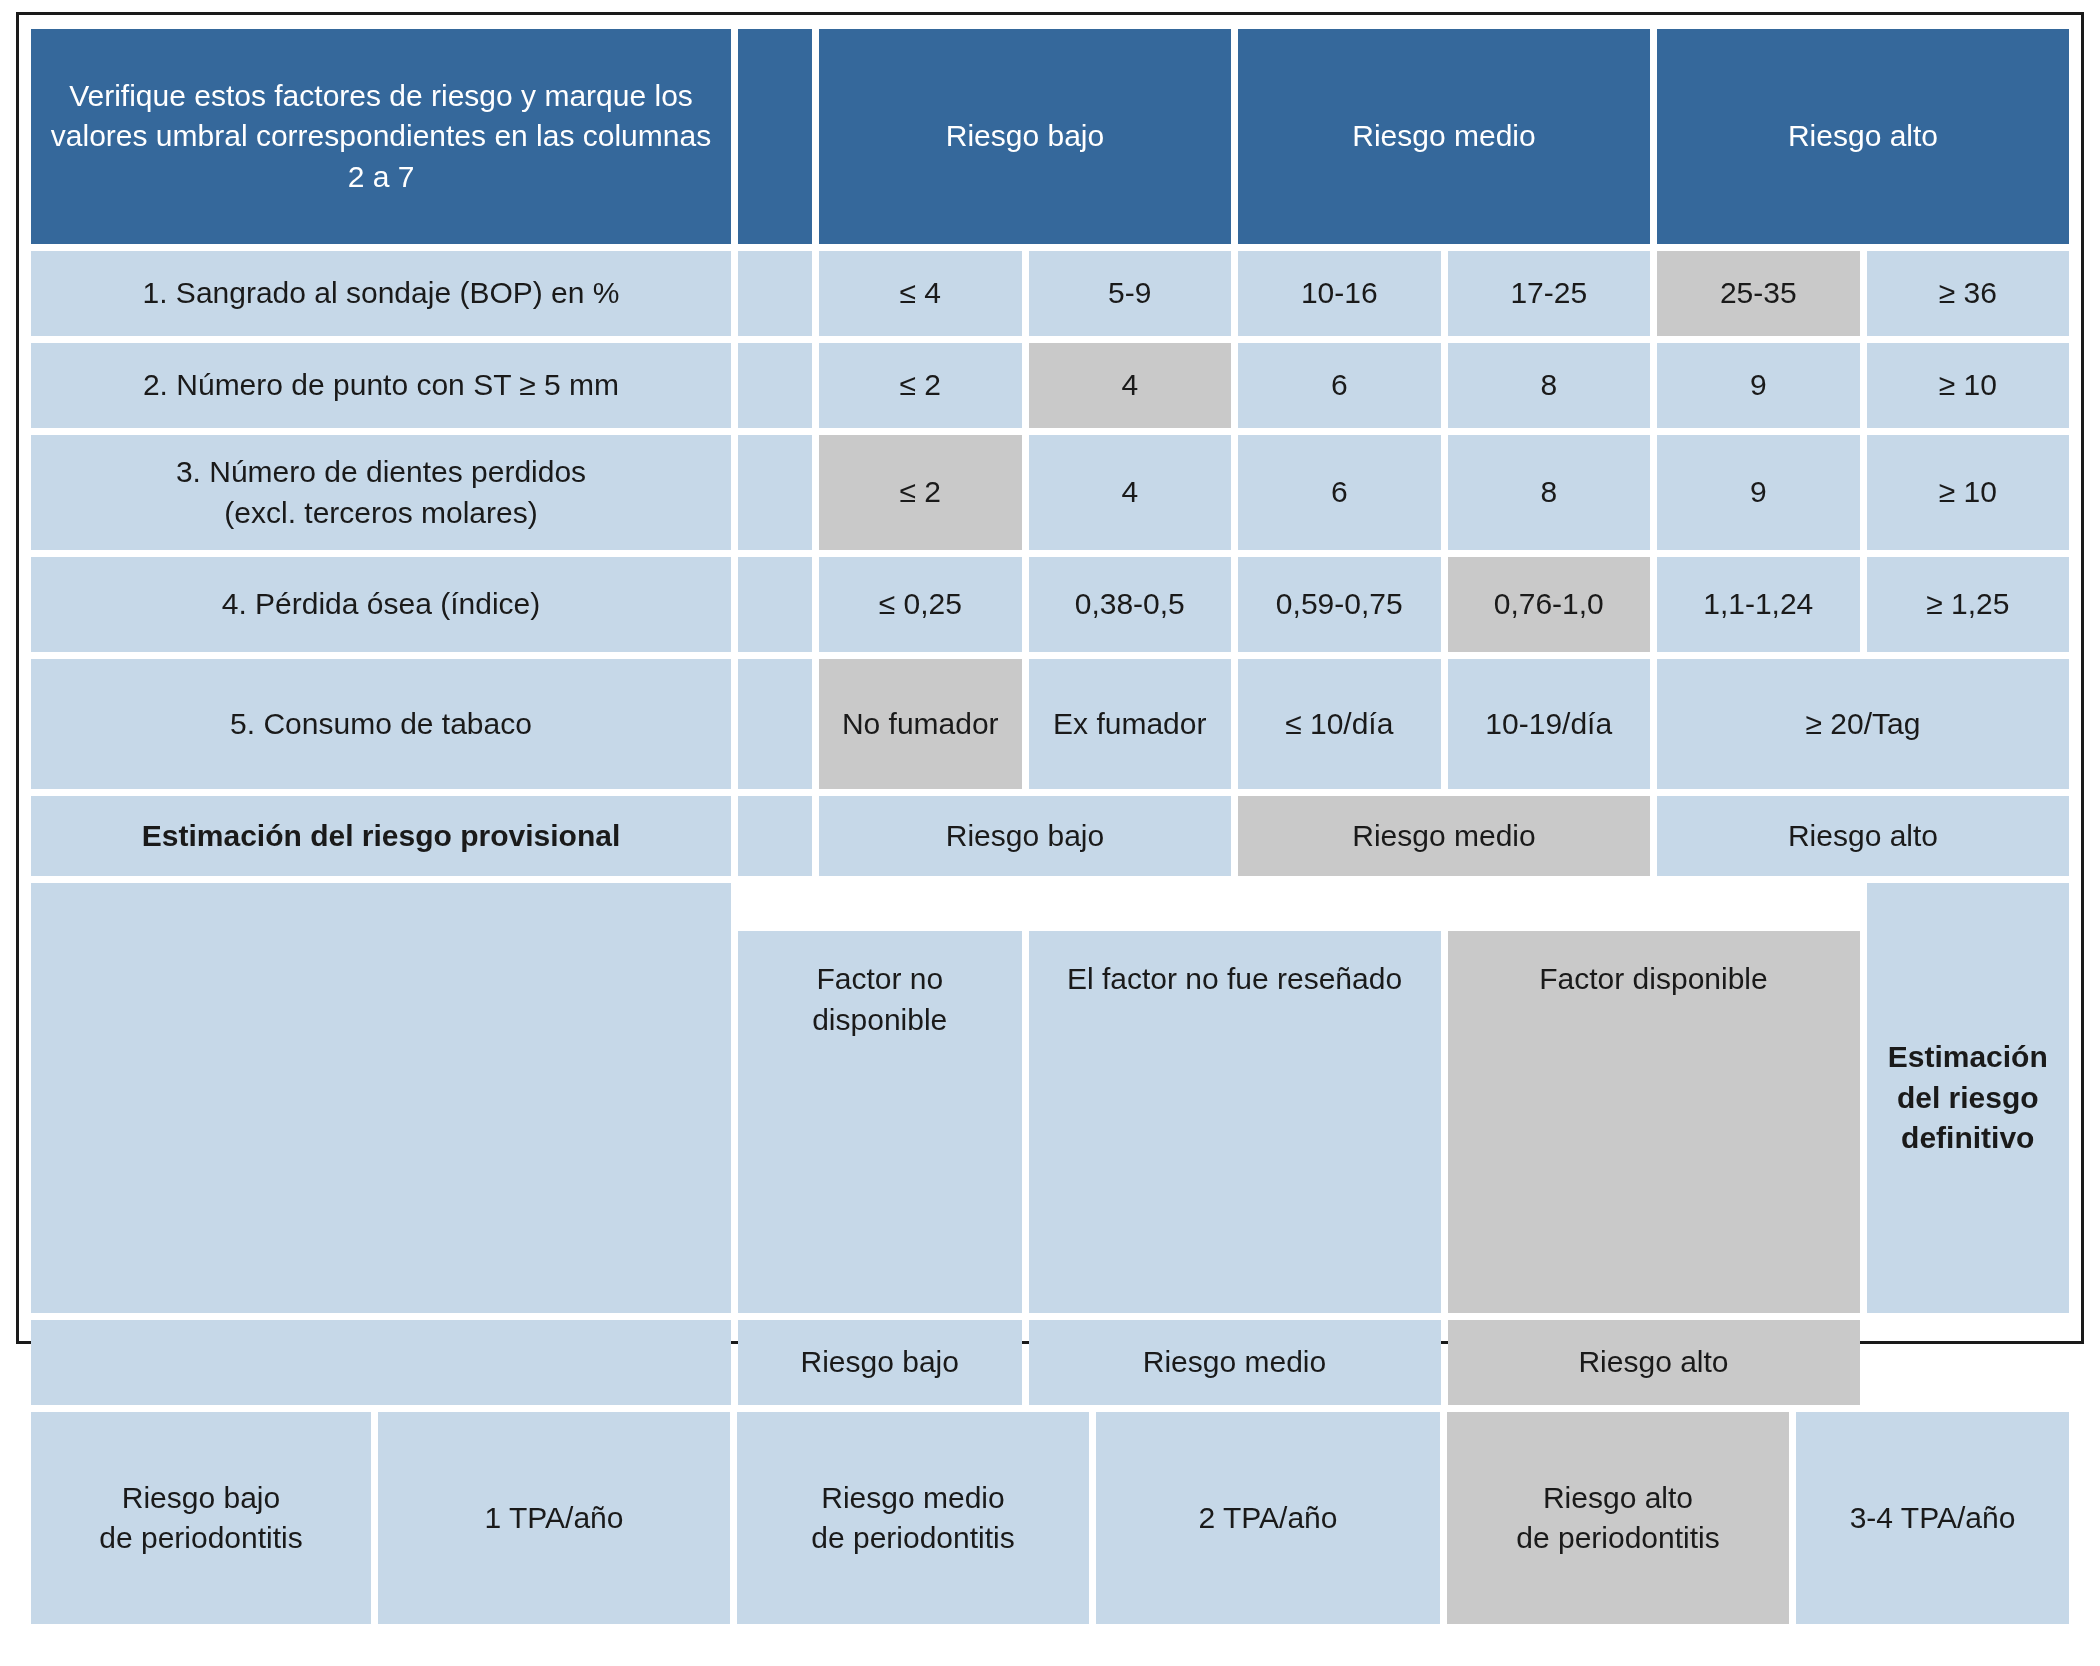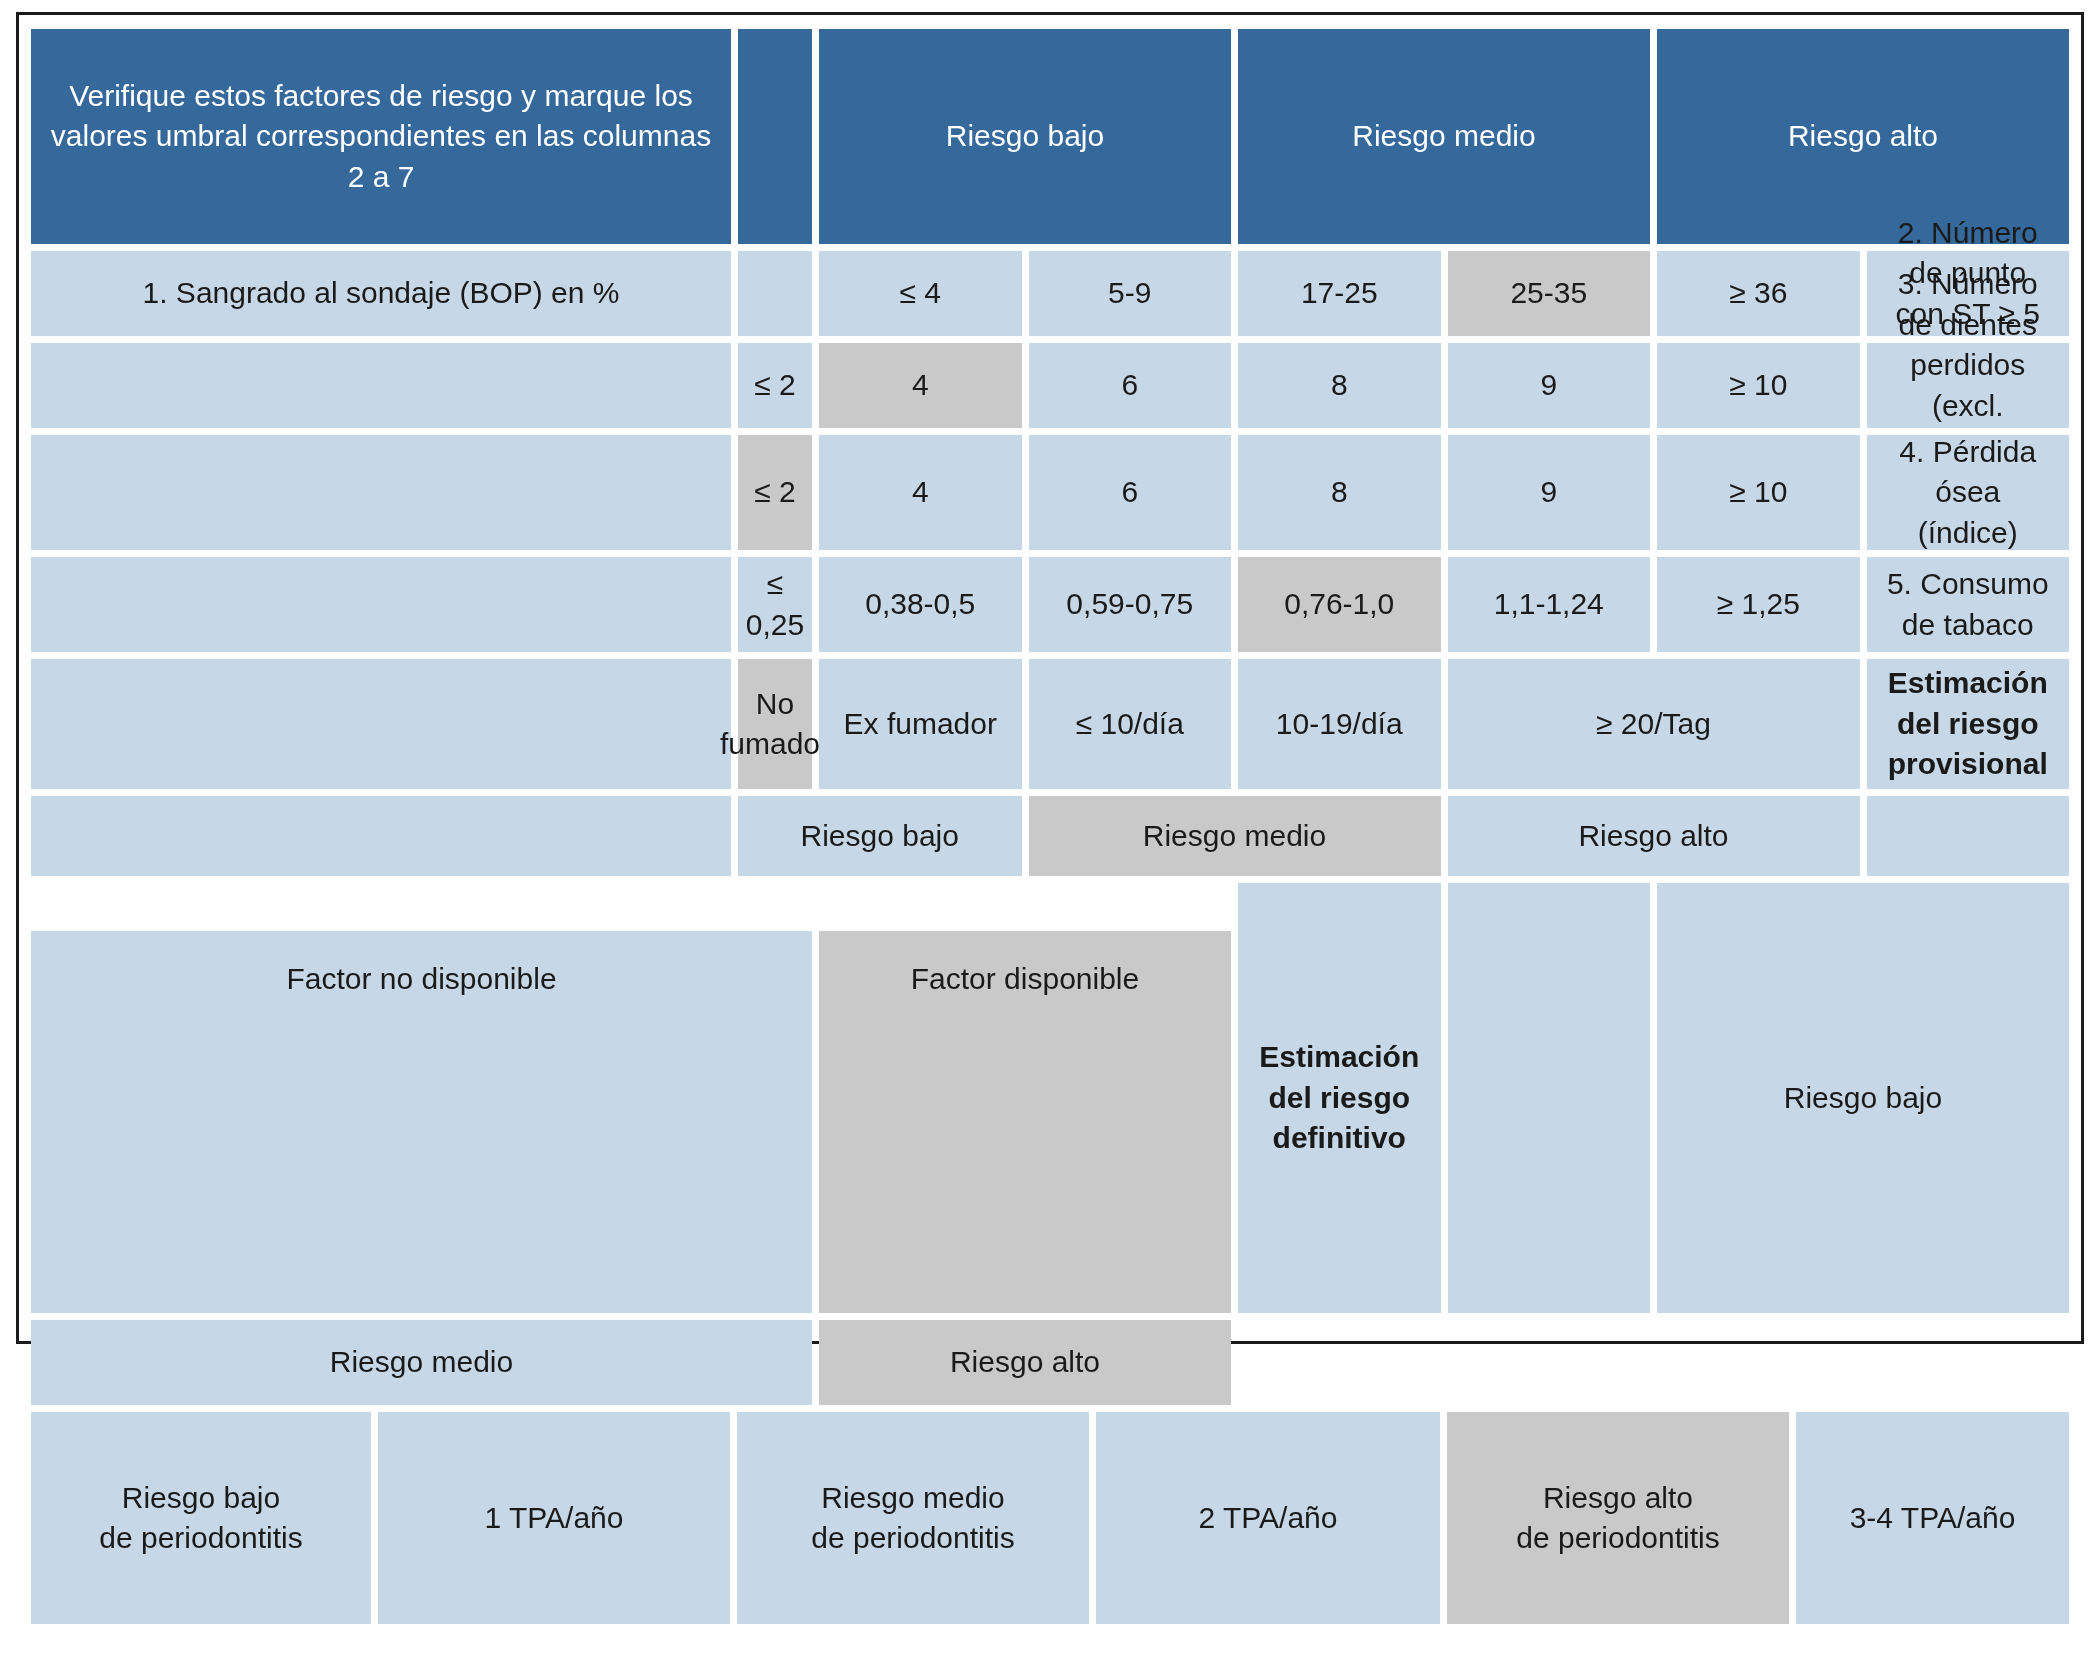--- a/index.html
+++ b/index.html
@@ -49,20 +49,21 @@
 2 a 7</div>
     <div class="cell head"></div>
     <div class="cell head span2">Riesgo bajo</div>
     <div class="cell head span2">Riesgo medio</div>
     <div class="cell head span2">Riesgo alto</div>
 
     <div class="cell">1. Sangrado al sondaje (BOP) en %</div>
     <div class="cell"></div>
     <div class="cell">≤ 4</div>
     <div class="cell">5-9</div>
+    <div class="cell">10-16</div>
     <div class="cell">17-25</div>
     <div class="cell hl">25-35</div>
     <div class="cell">≥ 36</div>
 
     <div class="cell">2. Número de punto con ST ≥ 5 mm</div>
     <div class="cell"></div>
     <div class="cell">≤ 2</div>
     <div class="cell hl">4</div>
     <div class="cell">6</div>
     <div class="cell">8</div>
@@ -97,20 +98,21 @@
     <div class="cell span2">≥ 20/Tag</div>
 
     <div class="cell bold">Estimación del riesgo provisional</div>
     <div class="cell"></div>
     <div class="cell span2">Riesgo bajo</div>
     <div class="cell span2 hl">Riesgo medio</div>
     <div class="cell span2">Riesgo alto</div>
 
     <div class="cell"></div>
     <div class="cell span2 top">Factor no disponible</div>
+    <div class="cell span2 top">El factor no fue reseñado</div>
     <div class="cell span2 top hl">Factor disponible</div>
 
     <div class="cell bold">Estimación del riesgo definitivo</div>
     <div class="cell"></div>
     <div class="cell span2">Riesgo bajo</div>
     <div class="cell span2">Riesgo medio</div>
     <div class="cell span2 hl">Riesgo alto</div>
 
   </div>
 

